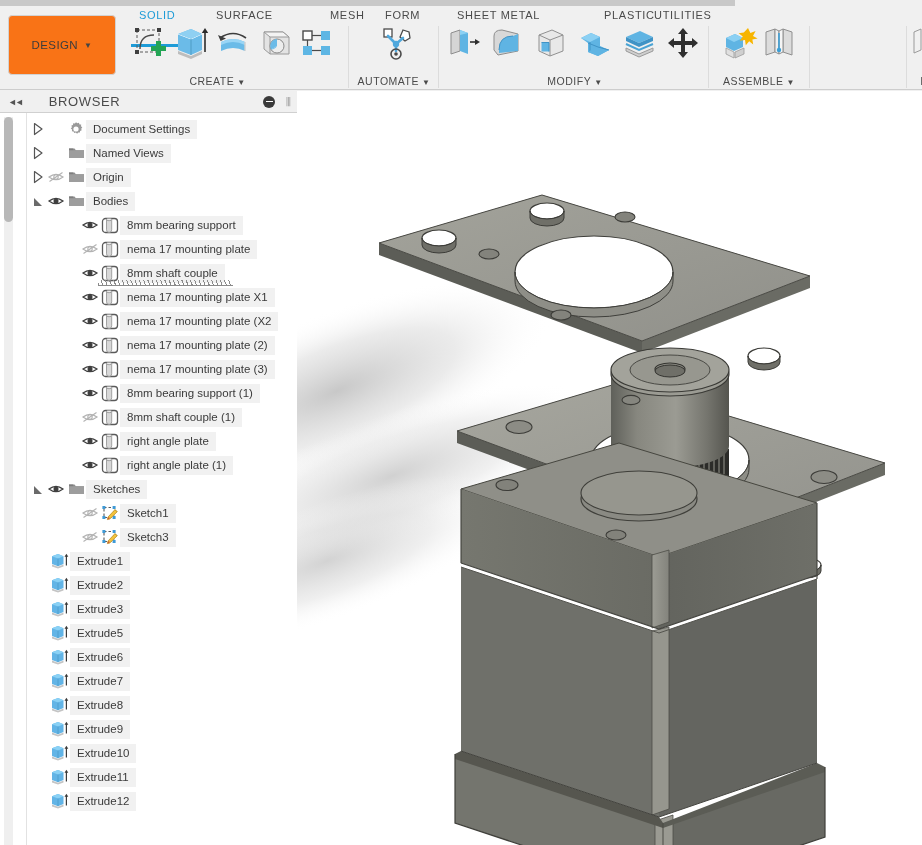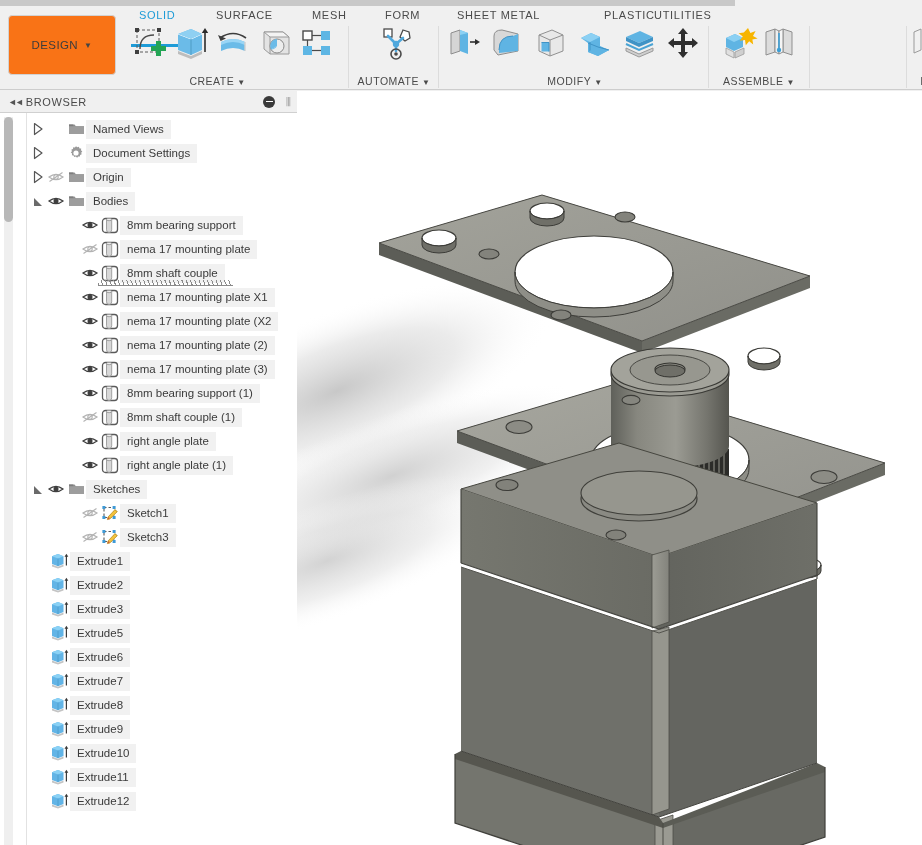--- a/index.html
+++ b/index.html
@@ -61,21 +61,21 @@
     position: absolute; top: 20px; width: 1px; height: 62px; background: #dcdcdc;
   }
 
   
   .browser-head {
     position: absolute; left: 0; top: 91px; width: 297px; height: 22px;
     background: #f0f0f0; border-bottom: 1px solid #d0d0d0;
     display: flex; align-items: center;
   }
   .bh-arrows { margin-left: 8px; font-size: 9px; color: #555; letter-spacing: -2px; cursor: pointer; }
-  .bh-title { margin-left: 4px; font-size: 11px; color: #4a4a4a; letter-spacing: .6px; }
+  .bh-title { margin-left: 27px; font-size: 13px; color: #4a4a4a; letter-spacing: .6px; }
   .bh-min {
     position: absolute; right: 22px; top: 50%; transform: translateY(-50%);
     width: 12px; height: 12px; border-radius: 50%; background: #3a3a3a;
     display: flex; align-items: center; justify-content: center; cursor: pointer;
   }
   .bh-min i { display: block; width: 7px; height: 1.6px; background: #fff; }
   .bh-grip {
     position: absolute; right: 6px; top: 50%; transform: translateY(-50%);
     font-size: 12px; color: #9a9a9a; cursor: ew-resize; line-height: 1;
   }
@@ -135,21 +135,21 @@
     </div>
 
     <div class="tabs">
       <div class="tab active" style="left:139px;">
         <span>SOLID</span>
         <span class="uline"></span>
       </div>
       <div class="tab" style="left:216px;">
         <span>SURFACE</span>
       </div>
-      <div class="tab" style="left:312px;">
+      <div class="tab" style="left:330px;">
         <span>MESH</span>
       </div>
       <div class="tab" style="left:385px;">
         <span>FORM</span>
       </div>
       <div class="tab" style="left:457px;">
         <span>SHEET METAL</span>
       </div>
       <div class="tab" style="left:604px;">
         <span>PLASTIC</span>
@@ -366,41 +366,41 @@
     </div>
     <div class="vline"></div>
     <div id="tree-root" style="position:absolute; left:0; top:4px; width:297px;">
         <div class="trow">
           <span style="display: inline-block; flex: 0 0 auto; width: 30px;"></span>
           <span class="twisty"><svg width="12" height="14" viewBox="0 0 12 14">
               <path d="M2.5 1.5 L10 7 L2.5 12.5 Z" fill="#ffffff" stroke="#555" stroke-width="1.2" stroke-linejoin="round"></path>
             </svg></span>
           <span class="eye"></span>
           <span class="foldericon">
+            <svg width="16" height="16" viewBox="0 0 16 16">
+              <path d="M8 1.2 l1.3 1.1 l1.6-.5 l.6 1.6 l1.7.2 l-.2 1.7 l1.3 1.1 l-1.1 1.3 l.5 1.6 l-1.6.6 l-.2 1.7 l-1.7-.2 l-1.1 1.3 l-1.3-1.1 l-1.6.5 l-.6-1.6 l-1.7-.2 l.2-1.7 l-1.3-1.1 l1.1-1.3 l-.5-1.6 l1.6-.6 l.2-1.7 l1.7.2 z" fill="#9a9a9a"></path>
+              <circle cx="8" cy="8" r="2.6" fill="#ffffff"></circle>
+            </svg>
+          </span>
+          <span class="label">Document Settings</span>
+        </div>
+        <div class="trow">
+          <span style="display: inline-block; flex: 0 0 auto; width: 30px;"></span>
+          <span class="twisty"><svg width="12" height="14" viewBox="0 0 12 14">
+              <path d="M2.5 1.5 L10 7 L2.5 12.5 Z" fill="#ffffff" stroke="#555" stroke-width="1.2" stroke-linejoin="round"></path>
+            </svg></span>
+          <span class="eye"></span>
+          <span class="foldericon">
             <svg width="17" height="14" viewBox="0 0 17 14">
               <path d="M1 2.5 h5.5 l1.4 1.8 H16 V12 H1 Z" fill="#8f8f8f"></path>
               <path d="M1 4.3 h15 V12 H1 Z" fill="#9d9d9d"></path>
               <rect x="1" y="2.5" width="4.2" height="1.6" fill="#7d7d7d"></rect>
             </svg>
           </span>
           <span class="label">Named Views</span>
-        </div>
-        <div class="trow">
-          <span style="display: inline-block; flex: 0 0 auto; width: 30px;"></span>
-          <span class="twisty"><svg width="12" height="14" viewBox="0 0 12 14">
-              <path d="M2.5 1.5 L10 7 L2.5 12.5 Z" fill="#ffffff" stroke="#555" stroke-width="1.2" stroke-linejoin="round"></path>
-            </svg></span>
-          <span class="eye"></span>
-          <span class="foldericon">
-            <svg width="16" height="16" viewBox="0 0 16 16">
-              <path d="M8 1.2 l1.3 1.1 l1.6-.5 l.6 1.6 l1.7.2 l-.2 1.7 l1.3 1.1 l-1.1 1.3 l.5 1.6 l-1.6.6 l-.2 1.7 l-1.7-.2 l-1.1 1.3 l-1.3-1.1 l-1.6.5 l-.6-1.6 l-1.7-.2 l.2-1.7 l-1.3-1.1 l1.1-1.3 l-.5-1.6 l1.6-.6 l.2-1.7 l1.7.2 z" fill="#9a9a9a"></path>
-              <circle cx="8" cy="8" r="2.6" fill="#ffffff"></circle>
-            </svg>
-          </span>
-          <span class="label">Document Settings</span>
         </div>
         <div class="trow">
           <span style="display: inline-block; flex: 0 0 auto; width: 30px;"></span>
           <span class="twisty"><svg width="12" height="14" viewBox="0 0 12 14">
               <path d="M2.5 1.5 L10 7 L2.5 12.5 Z" fill="#ffffff" stroke="#555" stroke-width="1.2" stroke-linejoin="round"></path>
             </svg></span>
           <span class="eye">
             <svg width="16" height="12" viewBox="0 0 16 12">
               <path d="M1 6 Q8 0.6 15 6 Q8 11.4 1 6 Z" fill="none" stroke="#b3b3b3" stroke-width="1.2"></path>
               <circle cx="8" cy="6" r="2.2" fill="none" stroke="#b3b3b3" stroke-width="1.1"></circle>

